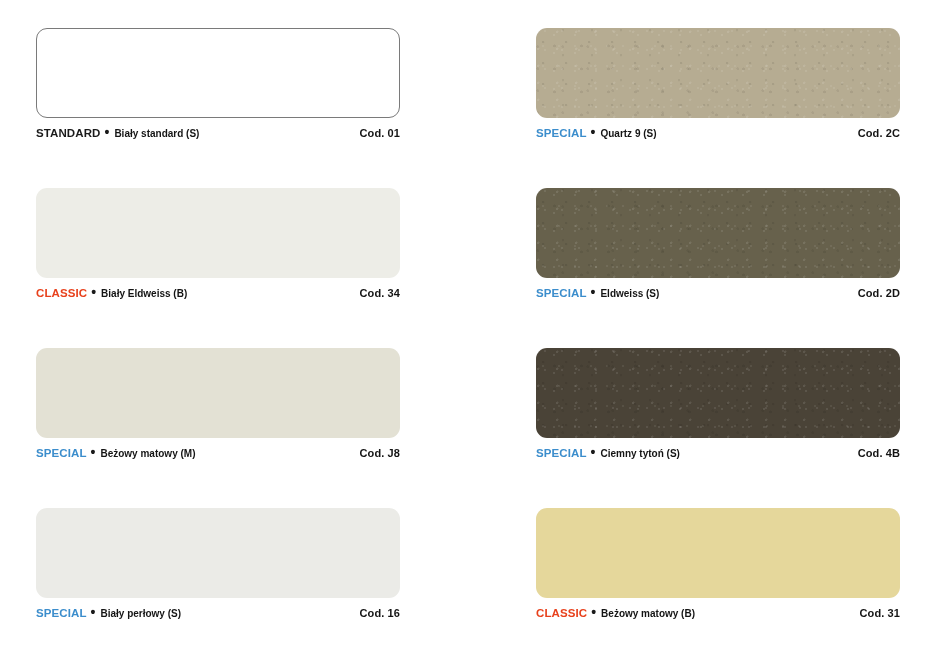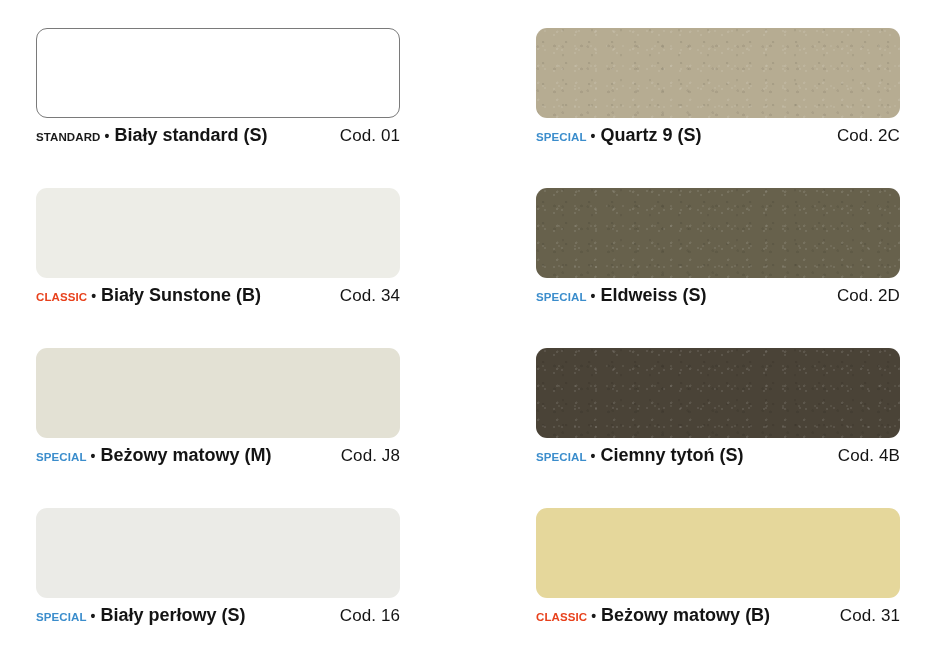--- a/index.html
+++ b/index.html
@@ -90,30 +90,30 @@
 
   .dot {
     color: #1a1a1a;
     font-size: 14px;
     font-weight: bold;
     margin: 0 5px 0 4px;
     line-height: 1;
   }
 
   .color-name {
-    font-size: 18px;
+    font-size: 10px;
     font-weight: bold;
     color: #141414;
     white-space: nowrap;
   }
 
   .code {
     margin-left: auto;
-    font-size: 17px;
-    font-weight: normal;
+    font-size: 11px;
+    font-weight: bold;
     color: #141414;
     letter-spacing: .1px;
     white-space: nowrap;
   }
 </style>
 </head>
 <body>
 
 <div class="catalog">
   <div class="column left">
@@ -124,21 +124,21 @@
           <span class="dot">•</span>
           <span class="color-name">Biały standard (S)</span>
           <span class="code">Cod. 01</span>
         </div>
       </div>
       <div class="swatch-card" style="top: 188px;">
         <div class="swatch" style="background: rgb(237, 237, 231);"></div>
         <div class="caption">
           <span class="line-label classic">CLASSIC</span>
           <span class="dot">•</span>
-          <span class="color-name">Biały Sunstone (B)</span>
+          <span class="color-name">Biały Eldweiss (B)</span>
           <span class="code">Cod. 34</span>
         </div>
       </div>
       <div class="swatch-card" style="top: 348px;">
         <div class="swatch" style="background: rgb(227, 225, 212);"></div>
         <div class="caption">
           <span class="line-label special">SPECIAL</span>
           <span class="dot">•</span>
           <span class="color-name">Beżowy matowy (M)</span>
           <span class="code">Cod. J8</span>

